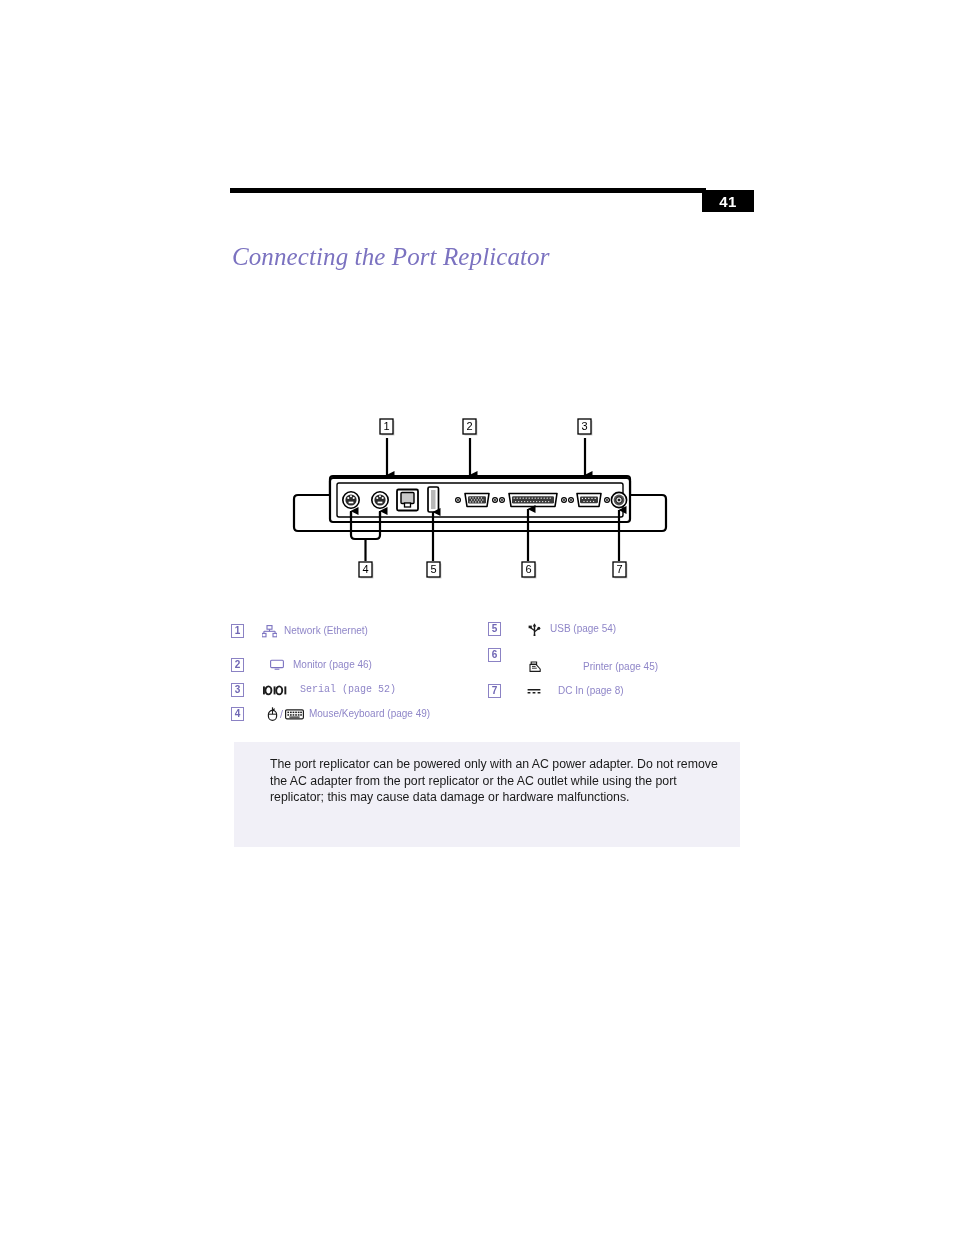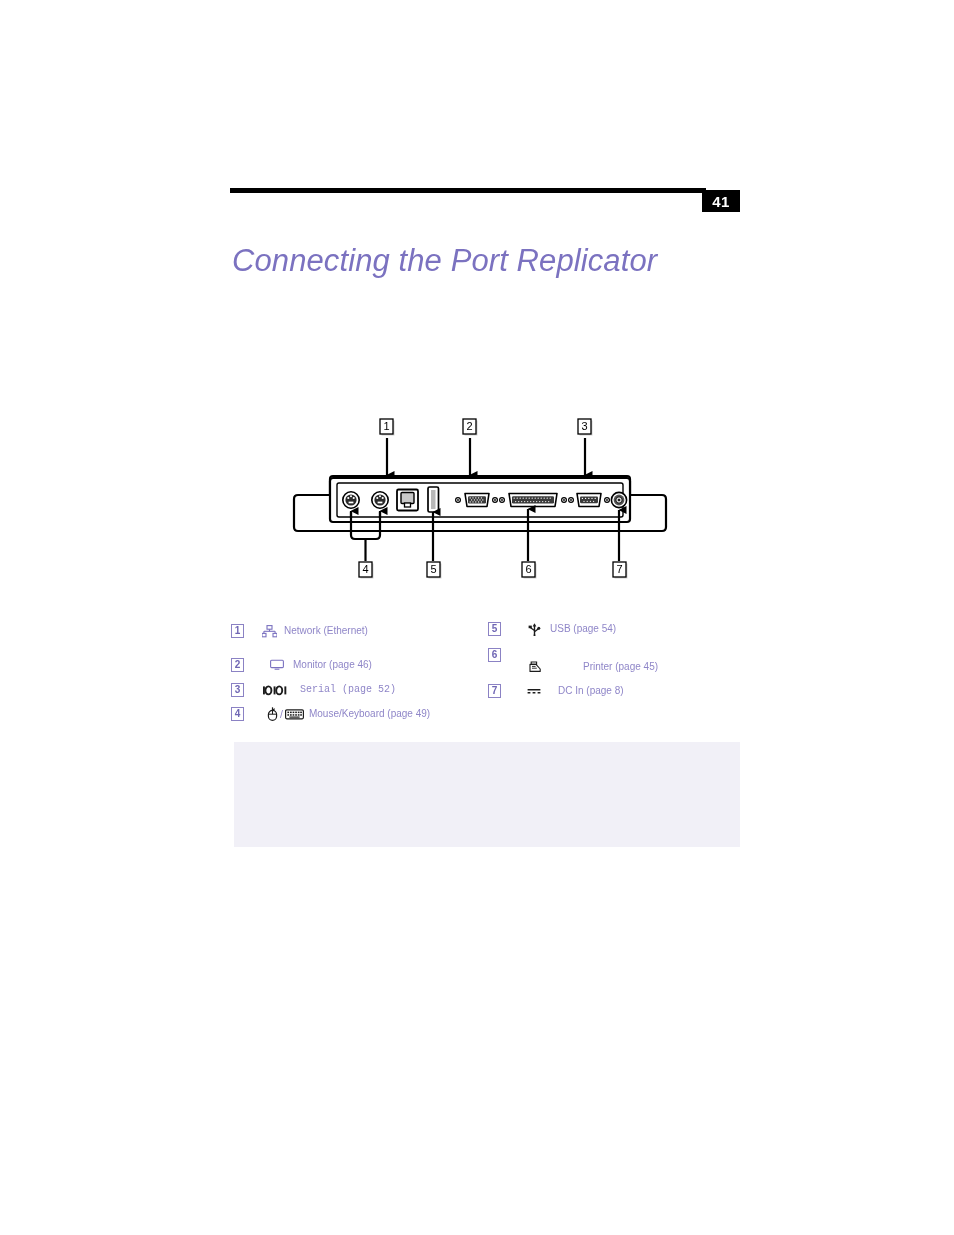--- a/index.html
+++ b/index.html
@@ -29,42 +29,43 @@
     left: 0;
     top: 0;
     width: 476px;
     height: 5px;
     background: #000000;
   }
   .page-badge {
     position: absolute;
     left: 702px;
     top: 190px;
-    width: 38px;
+    width: 52px;
     height: 22px;
     background: #000000;
     color: #ffffff;
     font-size: 15px;
     font-weight: bold;
     display: flex;
     align-items: center;
     justify-content: center;
     letter-spacing: 0.3px;
   }
 
   
   .section-title {
     position: absolute;
     left: 232px;
     top: 243px;
-    font-size: 31px;
+    font-size: 25px;
     font-style: italic;
     color: #7b72c0;
     letter-spacing: 0.1px;
     white-space: nowrap;
+    font-family: Liberation Serif, serif;
   }
 
   
   .figure {
     position: absolute;
     left: 280px;
     top: 415px;
     width: 400px;
     height: 180px;
   }
@@ -476,14 +477,15 @@
           <rect x="10.6" y="5.0" width="2.8" height="1.5" fill="#1c1c1c"></rect>
         </svg>
       </span>
       <span class="legend-label" style="margin-left:13px;">DC In (page 8)</span>
     </div>
   </div>
 </div>
 
 <div class="note-box">
   <div class="note-inner">
+    <p class="note-para">The port replicator can be powered only with an AC power adapter. Do not remove the AC adapter from the port replicator or the AC outlet while using the port replicator; this may cause data damage or hardware malfunctions.</p>
   </div>
 </div>
 
 </body></html>

